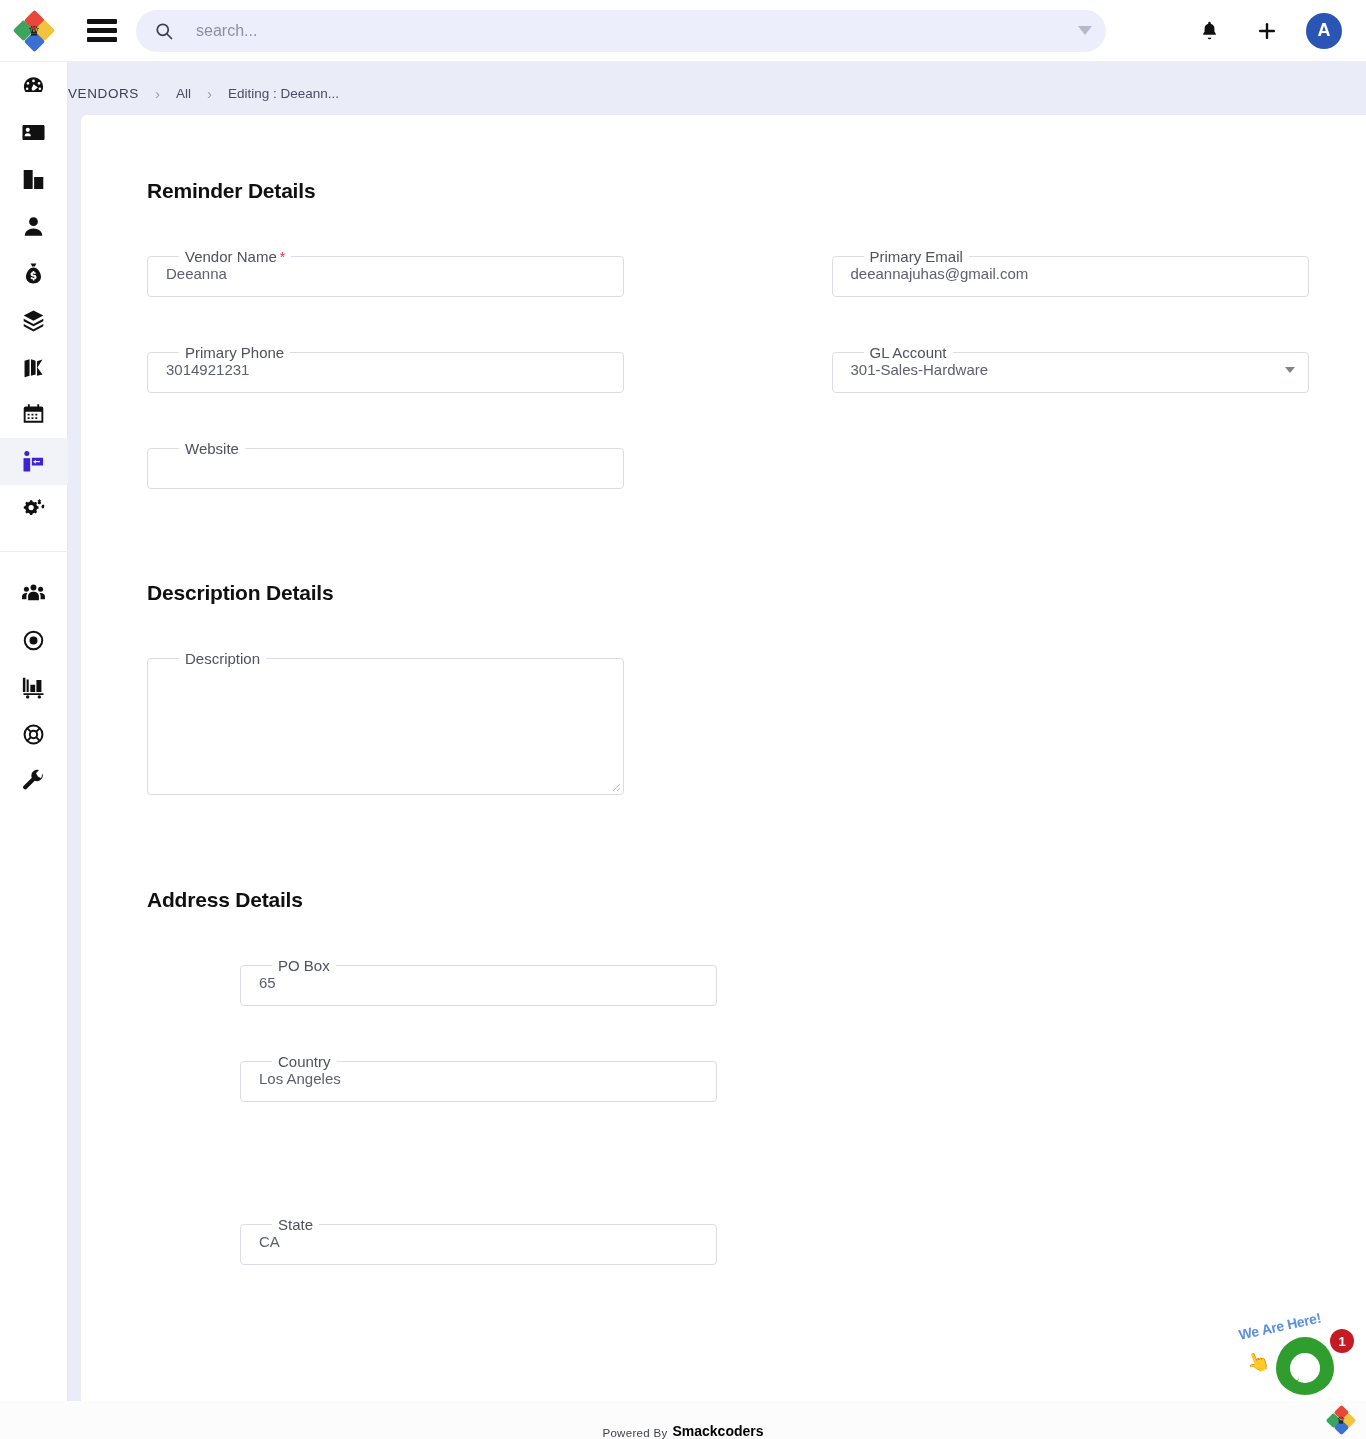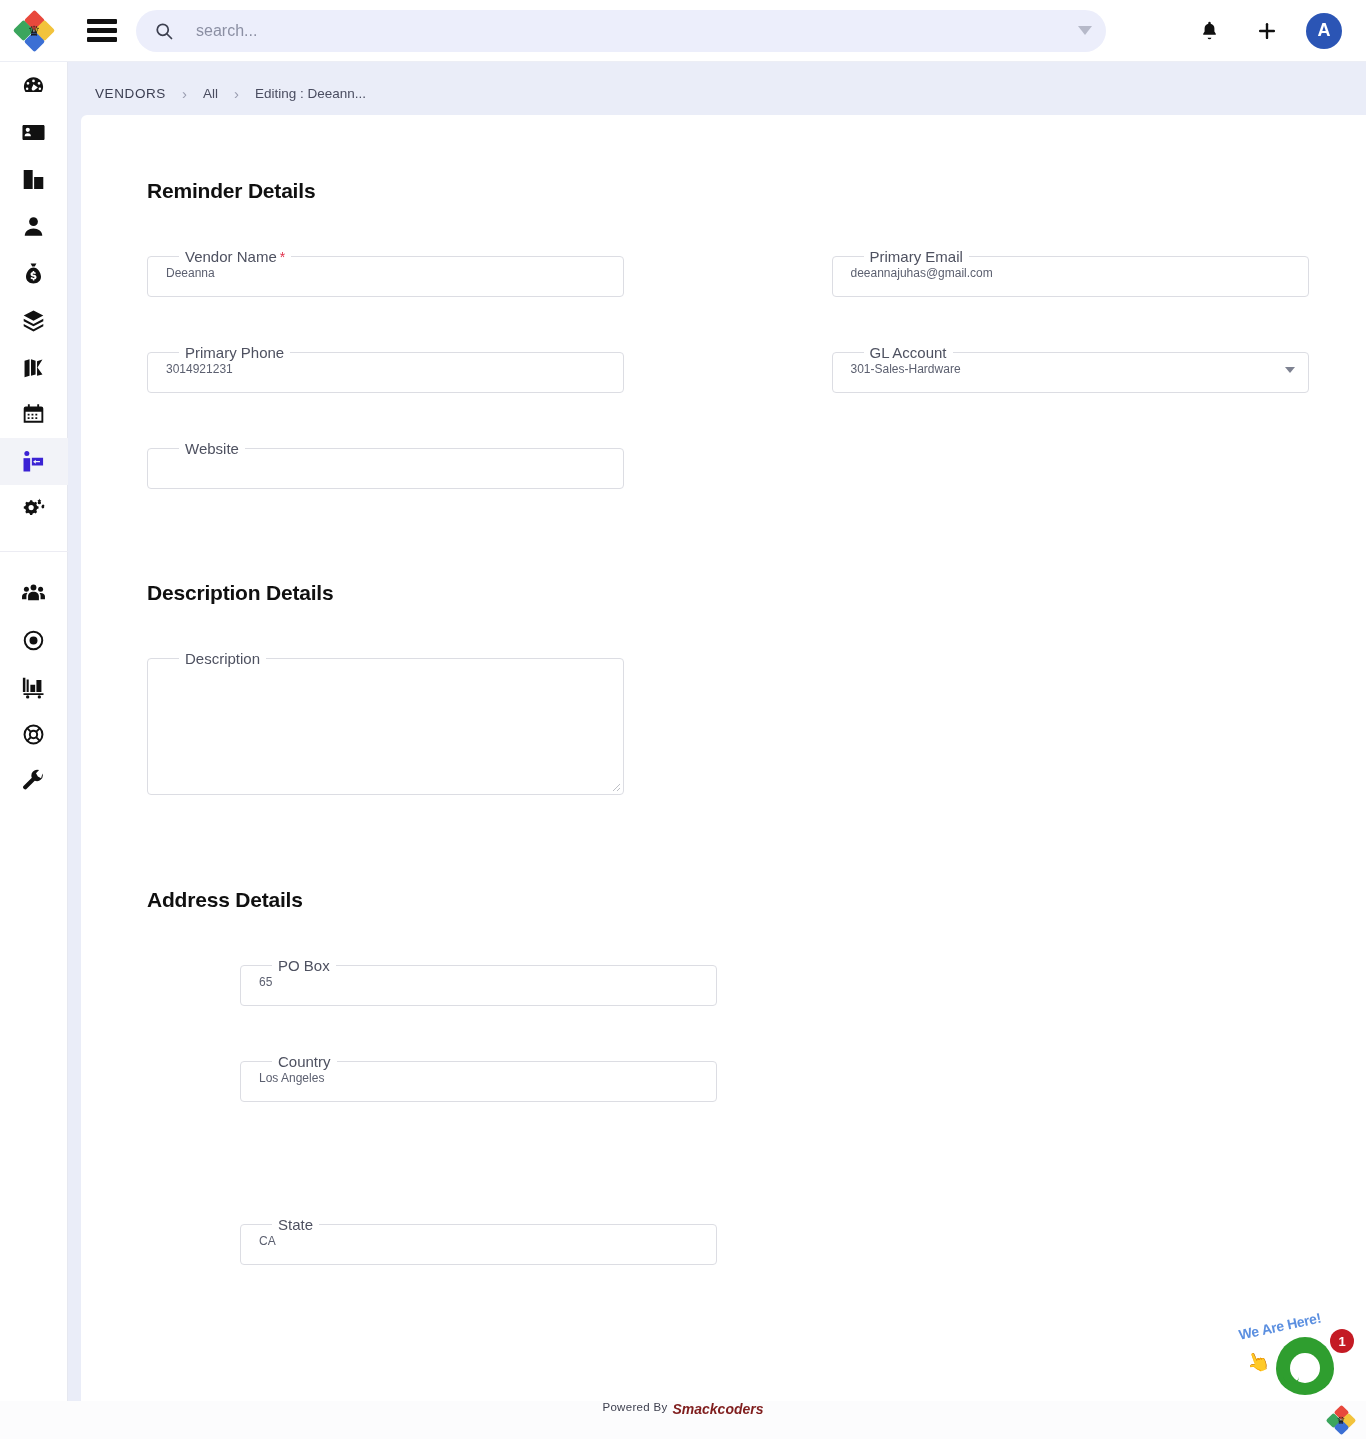--- a/index.html
+++ b/index.html
@@ -81,21 +81,21 @@
   .rail-item.active svg { color: #3b22d4; }
   .rail-gap { height: 20px; width: 68px; border-bottom: 1px solid #ececf3; }
   .rail-item svg { width: 25px; height: 25px; }
 
   
   .main {
     position: absolute; top: 62px; left: 68px; width: 1298px; height: 1377px;
     background: #eaedf8;
   }
   .breadcrumb {
-    height: 62px; display: flex; align-items: center; padding-left: 27px; gap: 0;
+    height: 62px; display: flex; align-items: center; gap: 0;
   }
   .crumb { font-size: 13.5px; color: #3c3f52; letter-spacing: .6px; cursor: pointer; }
   .crumb.dim { color: #4a4d60; letter-spacing: 0; }
   .crumb-sep { margin: 0 16px; color: #9a9db0; font-size: 15px; }
 
   .card {
     position: absolute; top: 53px; left: 13px; width: 1315px; height: 1294px;
     background: #ffffff; border-radius: 6px 6px 0 0;
     padding: 0 66px; overflow: hidden;
   }
@@ -118,21 +118,21 @@
   .fset {
     border: 1px solid #dcdde3; border-radius: 4px; padding: 0; margin: 0;
     background: #fff;
   }
   .fset > legend {
     margin-left: 31px; padding: 0 6px; font-size: 15px; color: #4e5160;
     line-height: 1; width: auto;
   }
   .fset > legend .req { color: #e0314b; font-size: 14px; margin-left: 3px; }
   .fval {
-    display: block; padding: 0 10px 13px 18px; font-size: 12px; color: #5c6070;
+    display: block; padding: 0 10px 13px 18px; font-size: 15px; color: #5c6070;
     min-height: 19px; line-height: 19px; white-space: pre-wrap;
   }
   .f-tall > .fval { min-height: 128px; }
   .f-street > .fval { min-height: 113px; }
 
   .select-caret {
     position: absolute; right: 14px; top: 50%; transform: translateY(-2px);
     width: 0; height: 0; border-left: 5px solid transparent; border-right: 5px solid transparent;
     border-top: 6px solid #7e8291; pointer-events: none;
   }
@@ -150,25 +150,25 @@
     border: none; border-radius: 5px; color: #fff; cursor: pointer;
     font-family: "Liberation Sans", sans-serif; font-size: 15.5px; font-weight: 600;
     padding: 0 24px; height: 38px; line-height: 38px;
   }
   .btn.save { background: #3b6ae3; }
   .btn.savenew { background: #54ba42; }
   .btn.cancel { background: #e6335e; }
 
   .poweredbar {
     position: absolute; top: 1401px; left: 0; width: 1366px; height: 38px;
-    background: #fcfcfd; display: flex; align-items: flex-start; justify-content: center;
+    background: #fcfcfd; display: flex; align-items: flex-end; justify-content: center;
     gap: 5px;
   }
   .pw-lbl { font-size: 11.5px; color: #3d3f4e; letter-spacing: .3px; }
-  .pw-brand { font-size: 14px; color: #7f1d1d; font-weight: bold; font-style: italic; }
+  .pw-brand { font-size: 14px; color: #000000; font-weight: bold; }
 
   
   .chat {
     position: absolute; right: 14px; bottom: 40px; width: 108px; height: 86px;
   }
   .chat-ribbon {
     position: absolute; left: -4px; top: 2px; width: 112px; height: 38px;
     font-size: 14px; font-weight: bold; color: #5b8fe0; transform: rotate(-12deg);
     letter-spacing: -.3px; white-space: nowrap;
   }

